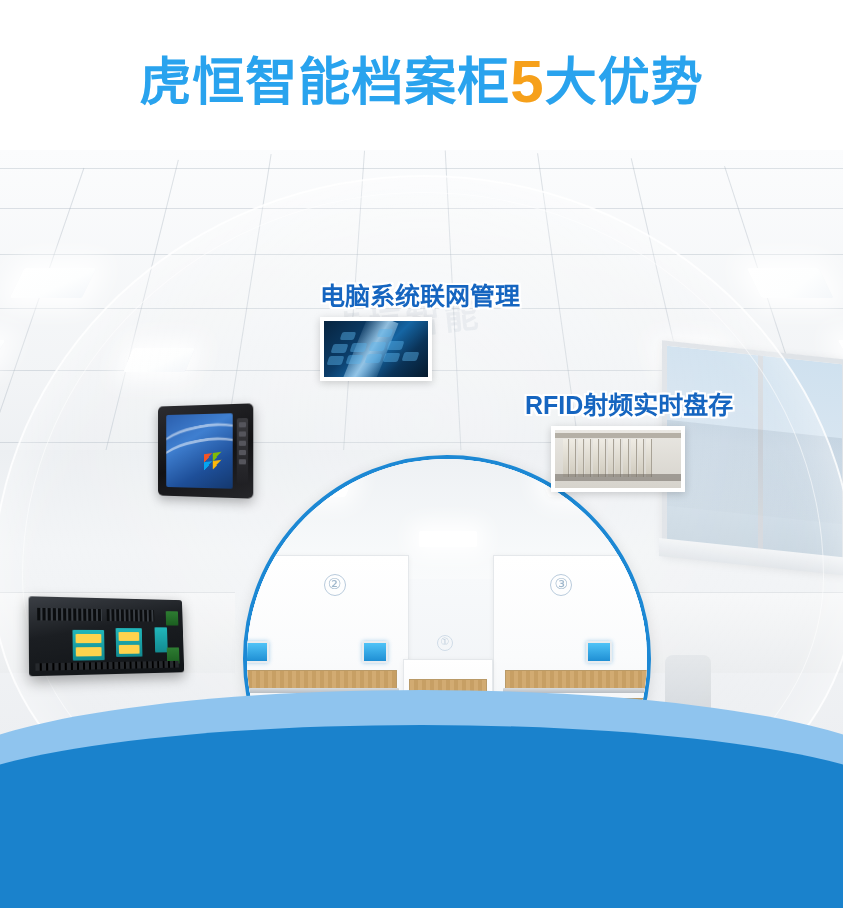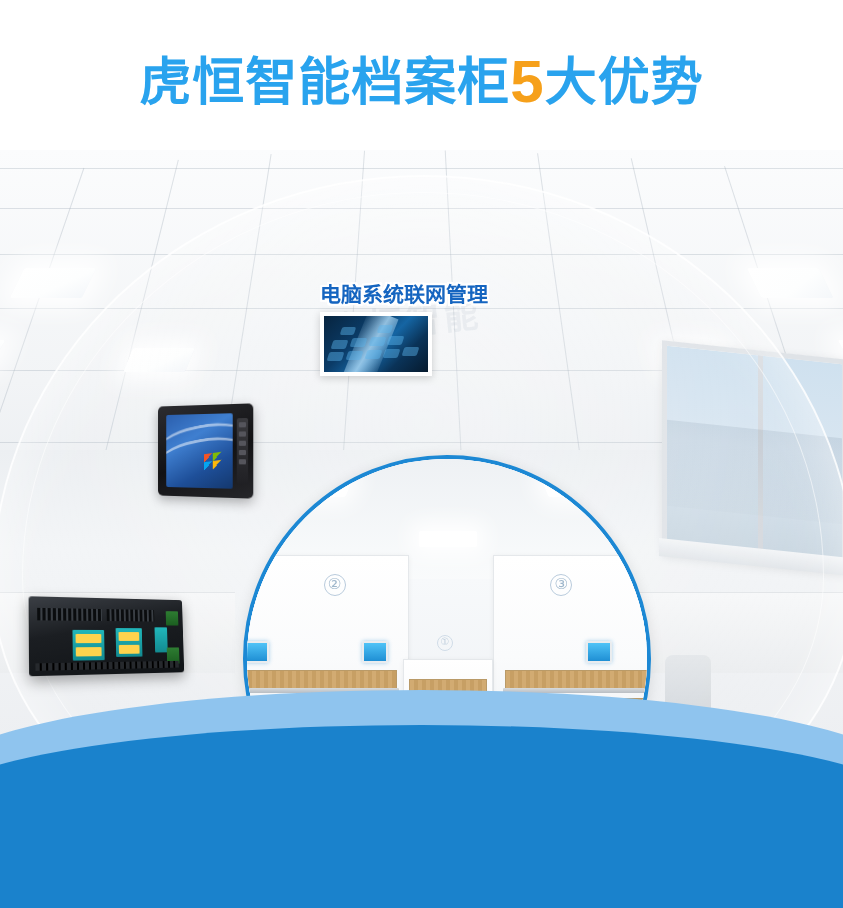--- a/index.html
+++ b/index.html
@@ -185,21 +185,21 @@
   }
   .ceillight{
     position:absolute;background:#ffffff;
     box-shadow:0 0 22px 9px rgba(255,255,255,.95);
     border-radius:2px;
   }
 
   
   .feat{position:absolute;z-index:30;}
   .feat .lbl{
-    font-size:21px;font-weight:bold;color:#1565c0;
+    font-size:25px;font-weight:bold;color:#1565c0;
     white-space:nowrap;line-height:1.1;
     text-shadow:
       -2px -2px 0 #fff, 2px -2px 0 #fff, -2px 2px 0 #fff, 2px 2px 0 #fff,
       0 -2px 0 #fff, 0 2px 0 #fff, -2px 0 0 #fff, 2px 0 0 #fff,
       0 1px 4px rgba(255,255,255,.9);
   }
   .thumb{
     margin-top:6px;
     border:4px solid #ffffff;
     box-shadow:0 2px 8px rgba(0,0,0,.18);
@@ -417,20 +417,39 @@
     </div>
     <div class="btns">
         <i></i>
         <i></i>
         <i></i>
         <i></i>
         <i></i>
       </div>
   </div>
 
+  <div class="feat" style="left:525px;top:392px;">
+    <div class="lbl">RFID射频实时盘存</div>
+    <div class="thumb rf" style="margin-left:26px;">
+      <div class="topbar"></div>
+      <div class="tag" style="left:6%"></div>
+        <div class="tag" style="left:12%"></div>
+      <div class="tag" style="left:18%"></div>
+        <div class="tag" style="left:24%"></div>
+      <div class="tag" style="left:30%"></div>
+        <div class="tag" style="left:36%"></div>
+      <div class="tag" style="left:42%"></div>
+        <div class="tag" style="left:48%"></div>
+      <div class="tag" style="left:54%"></div>
+        <div class="tag" style="left:60%"></div>
+      <div class="tag" style="left:66%"></div>
+        <div class="tag" style="left:72%"></div>
+      <div class="shelf"></div>
+    </div>
+  </div>
 
   <div class="plc">
     <div class="body"></div>
     <div class="vent" style="left:5%;width:40%"></div>
     <div class="vent" style="left:48%;width:32%"></div>
     <div class="teal" style="left:26%;top:42%;width:20%;height:40%">
         <i></i>
         <i></i>
       </div>
     <div class="teal" style="left:54%;top:40%;width:17%;height:38%">

